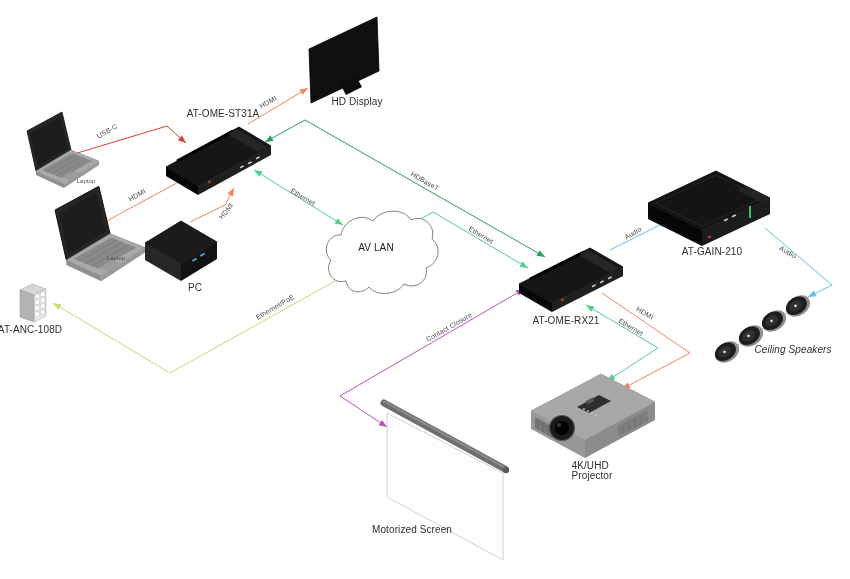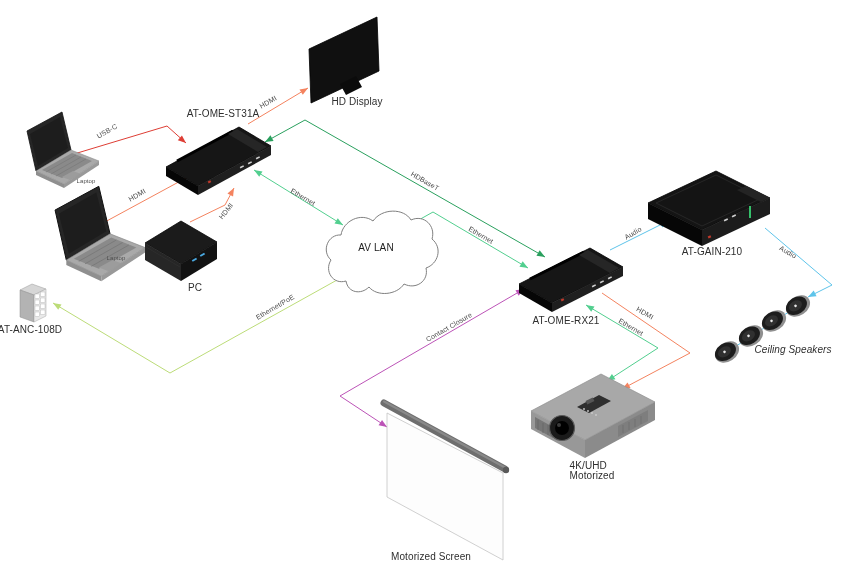--- a/index.html
+++ b/index.html
@@ -259,23 +259,23 @@
   <div class="lbl dev" style="left:177px;top:287px;padding-left:36px;">PC</div>
   <div class="lbl dev" style="left:30px;top:329px;">AT-ANC-108D</div>
   <div class="lbl dev" style="left:223px;top:113px;text-align:right;">AT-OME-ST31A</div>
   <div class="lbl dev" style="left:357px;top:101px;">HD Display</div>
   <div class="lbl cloudtxt" style="left:376px;top:247px;">AV LAN</div>
   <div class="lbl dev" style="left:566px;top:320px;">AT-OME-RX21</div>
   <div class="lbl dev" style="left:712px;top:251px;">AT-GAIN-210</div>
   <div class="lbl dev" style="left:793px;top:349px;font-style:italic;">Ceiling Speakers</div>
   <div class="lbl dev proj" style="left:592px;top:470px;">
     <div>4K/UHD</div>
-    <div>Motorized</div>
+    <div>Projector</div>
   </div>
-  <div class="lbl dev" style="left:412px;top:556px;margin-left:19px;">Motorized Screen</div>
+  <div class="lbl dev" style="left:412px;top:529px;">Motorized Screen</div>
 
   <div class="lbl con r-30" style="left:107px;top:131px;">USB-C</div>
   <div class="lbl con r-30" style="left:137px;top:195px;">HDMI</div>
   <div class="lbl con r-52" style="left:226px;top:211px;">HDMI</div>
   <div class="lbl con r-30" style="left:268px;top:102px;">HDMI</div>
   <div class="lbl con r30" style="left:425px;top:181px;">HDBaseT</div>
   <div class="lbl con r30" style="left:303px;top:197px;">Ethernet</div>
   <div class="lbl con r30" style="left:481px;top:235px;">Ethernet</div>
   <div class="lbl con r-30" style="left:275px;top:307px;">Ethernet/PoE</div>
   <div class="lbl con r-30" style="left:449px;top:327px;">Contact Closure</div>

